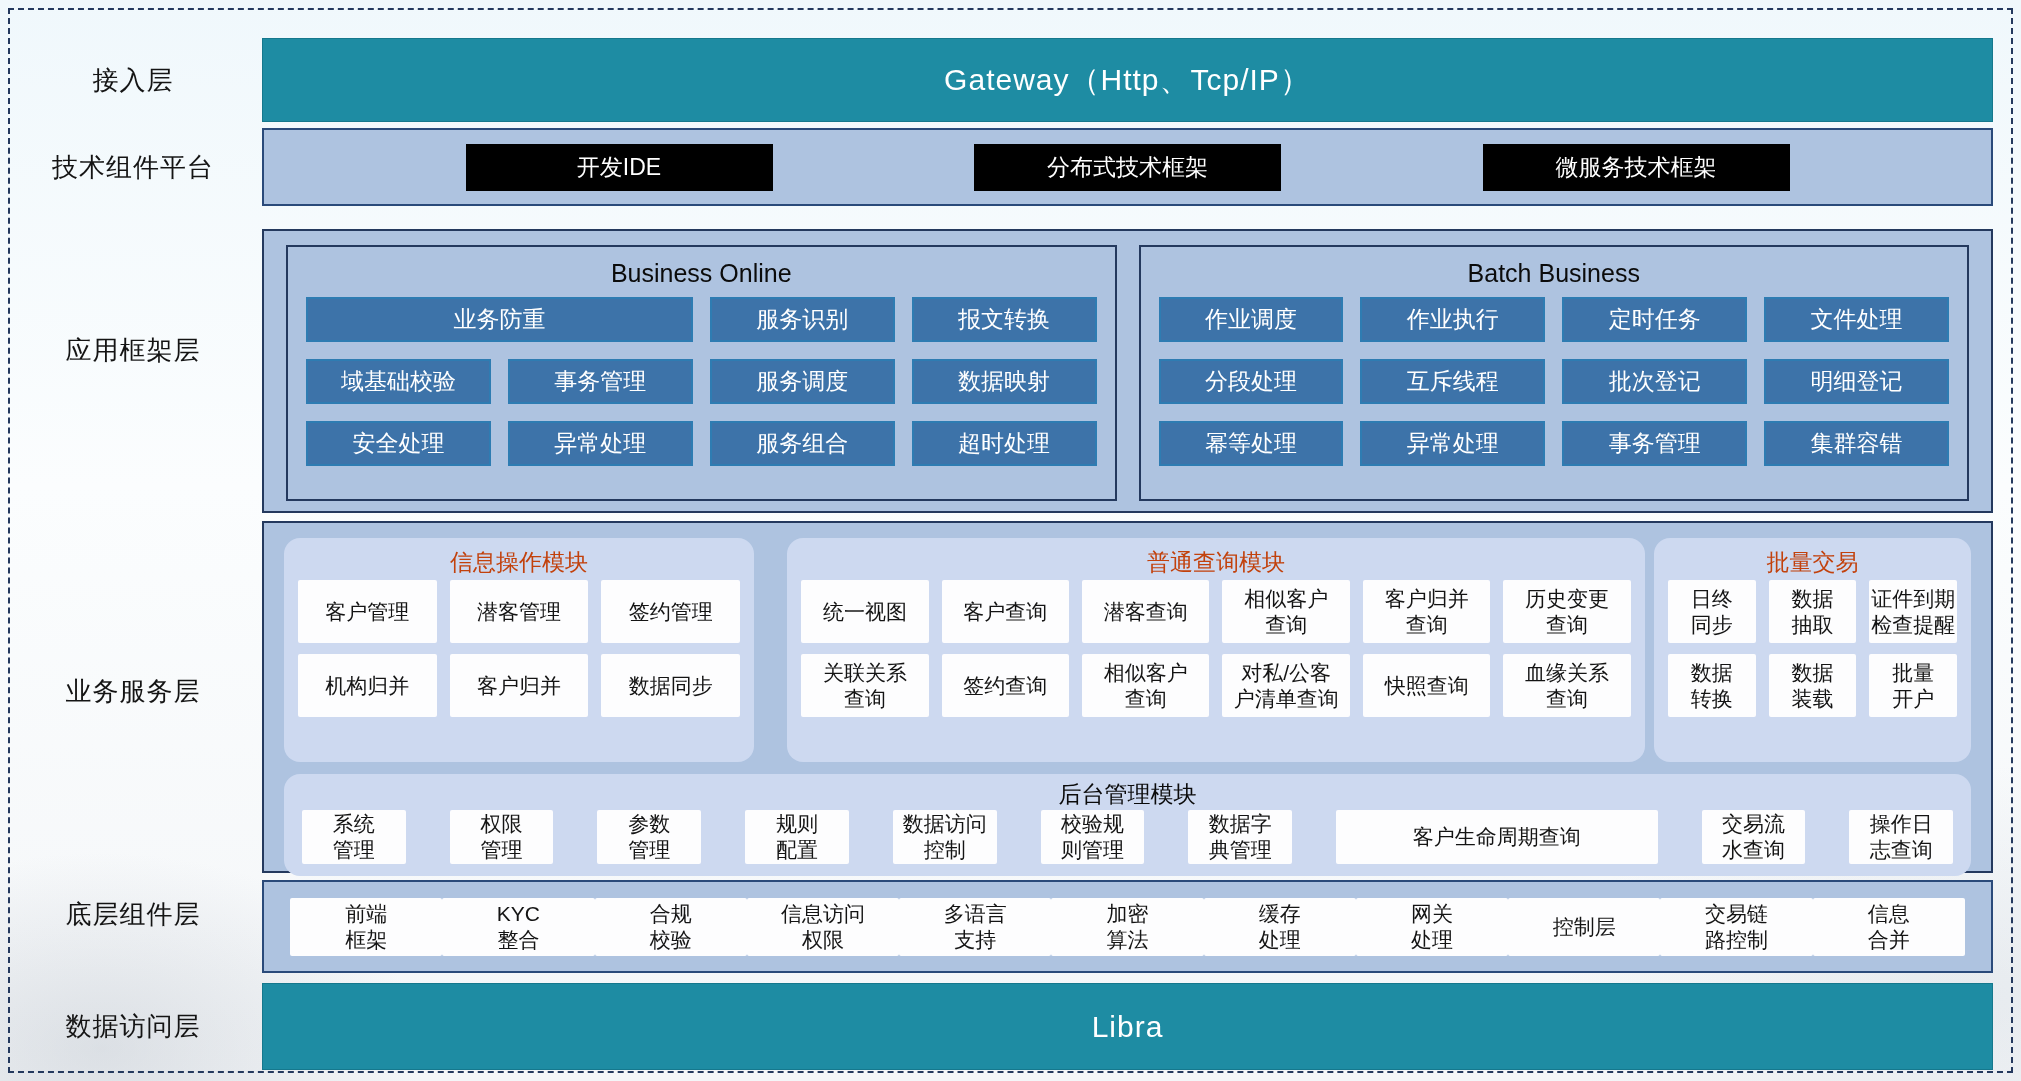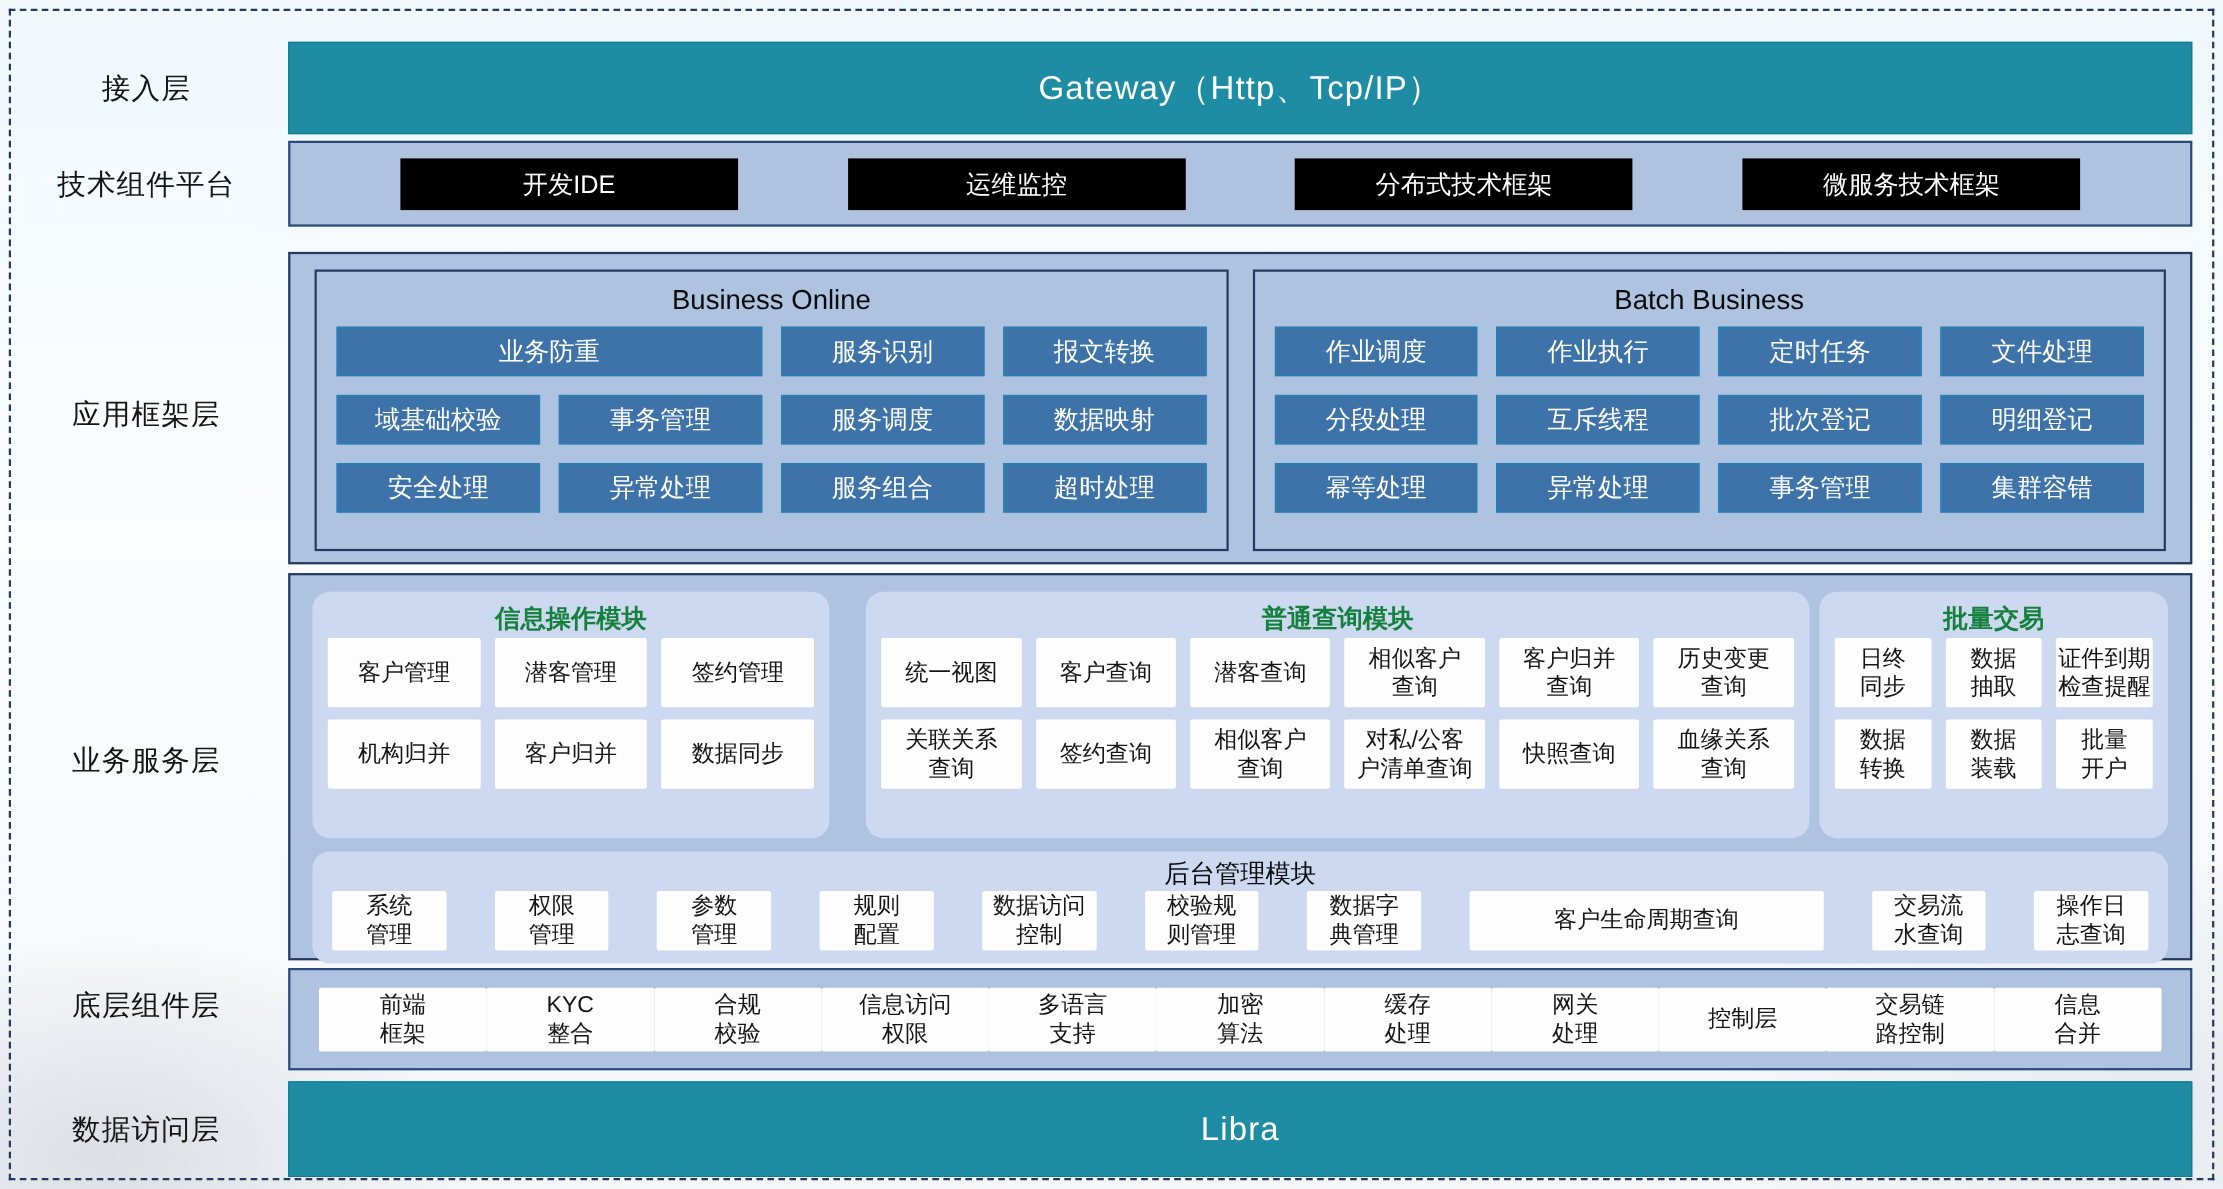--- a/index.html
+++ b/index.html
@@ -77,21 +77,21 @@
     padding: 15px 20px 0;
   }
   .module-row { display: flex; gap: 9px; height: 224px; }
   .module {
     background: #cdd9f0; border-radius: 16px;
     padding: 4px 14px 0;
   }
   .m1 { flex: 477; } .m2 { flex: 895; margin-left: 24px; } .m3 { flex: 312; }
   .module-title {
     height: 38px; line-height: 40px; text-align: center;
-    font-size: 23px; color: #15803d; white-space: nowrap; font-weight: bold;
+    font-size: 23px; color: #c2410c; white-space: nowrap;
   }
   .module-grid { display: grid; gap: 11px 13px; grid-auto-rows: 63px; }
   .cols3 { grid-template-columns: repeat(3, 1fr); }
   .cols6 { grid-template-columns: repeat(6, 1fr); }
   .white-box {
     background: #fdfdfe; border-radius: 2px;
     color: #141414; font-size: 21px; line-height: 1.22;
     display: flex; align-items: center; justify-content: center;
     text-align: center; white-space: pre-line;
   }
@@ -119,32 +119,31 @@
   #band-libra  { top: 983px; height: 87px; }
 </style>
 </head>
 <body>
 
 <div class="canvas">
   <div class="dashed-frame"></div>
 
   <div class="layer-label" style="top:60px">接入层</div>
   <div class="layer-label" style="top:147px">技术组件平台</div>
-  <div class="layer-label" style="top:356px">应用框架层</div>
+  <div class="layer-label" style="top:330px">应用框架层</div>
   <div class="layer-label" style="top:671px">业务服务层</div>
   <div class="layer-label" style="top:894px">底层组件层</div>
   <div class="layer-label" style="top:1006px">数据访问层</div>
 
   <div class="band teal-bar" id="band-gateway">
     <span class="bar-title">Gateway（Http、Tcp/IP）</span>
   </div>
 
   <div class="band" id="band-tech">
     <div class="tech-item">开发IDE</div>
-    <div class="tech-item">运维监控</div>
     <div class="tech-item">分布式技术框架</div>
     <div class="tech-item">微服务技术框架</div>
   </div>
 
   <div class="band" id="band-app">
     <div class="frame-box">
       <div class="frame-title">Business Online</div>
       <div class="frame-grid">
         <div class="app-item span2">业务防重</div>
         <div class="app-item">服务识别</div>

